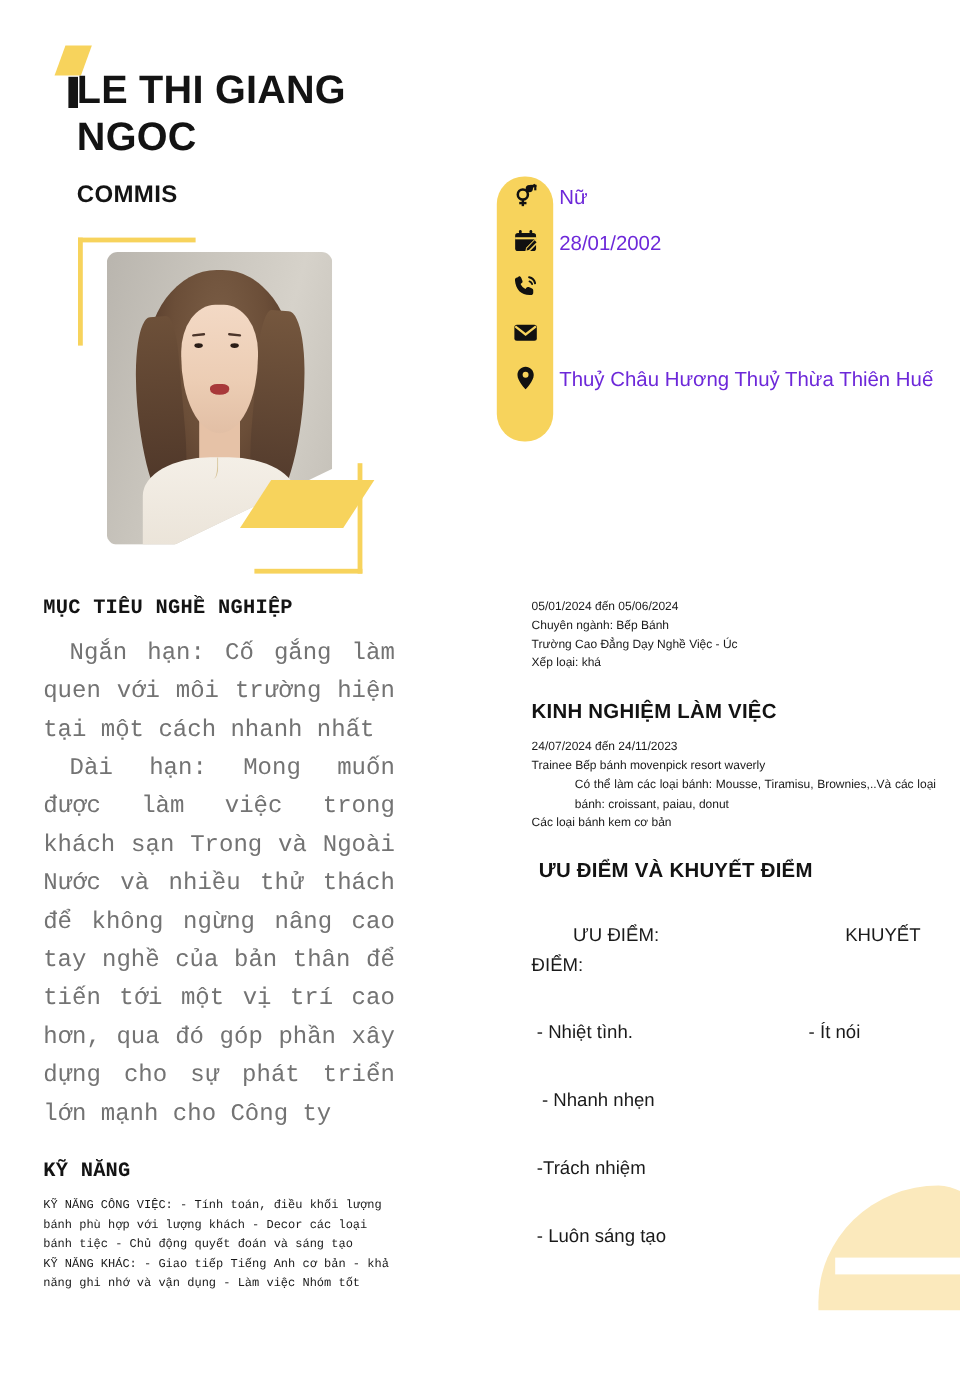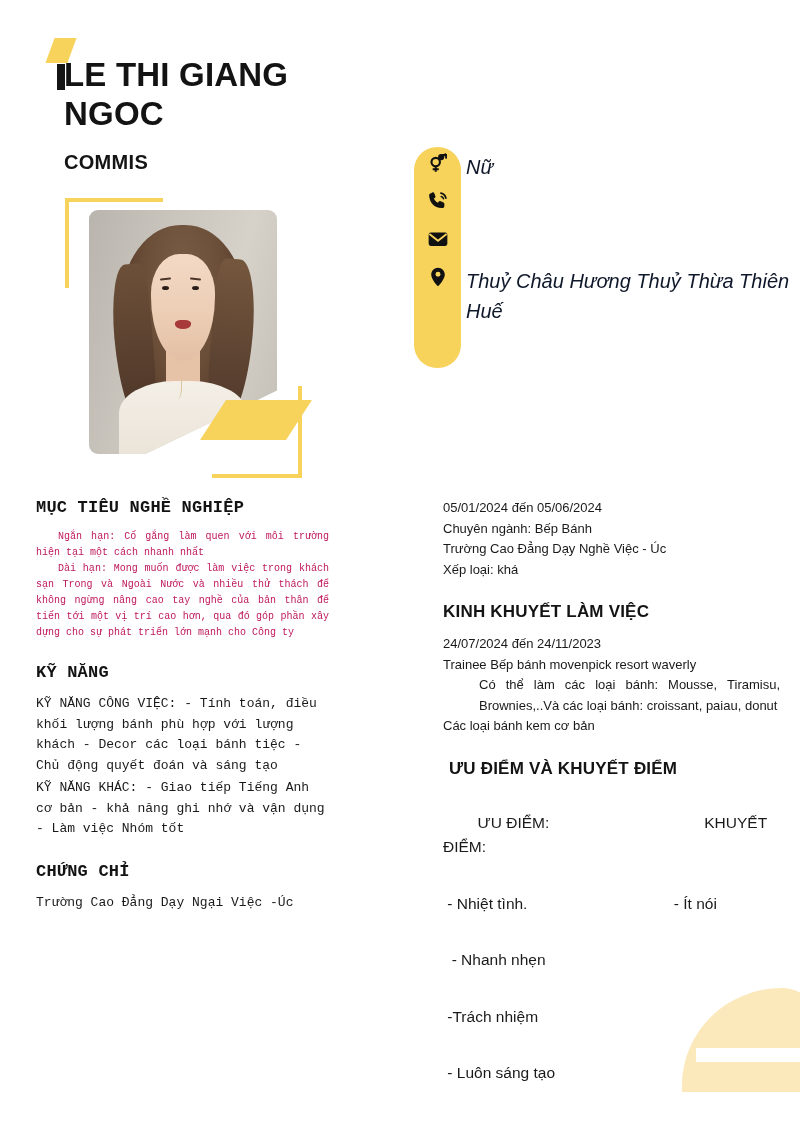--- a/index.html
+++ b/index.html
@@ -202,27 +202,26 @@
   .c-icon {
     width: 47px;
     flex: 0 0 47px;
     display: flex;
     align-items: flex-start;
     justify-content: center;
     padding-top: 5px;
   }
   .c-icon svg { display: block; }
   .c-val {
-    font-size: 20px;
+    font-size: 17px;
     line-height: 1.5;
-    color: #0f172a;
+    color: #6d28d9;
     padding-top: 5px;
     padding-left: 5px;
     white-space: pre-line;
-    font-style: italic;
   }
   .c-val.redacted { min-height: 18px; }
 
   
   .col-left {
     position: absolute;
     left: 36px;
     top: 498px;
     width: 293px;
     font-family: Liberation Mono, monospace;
@@ -238,32 +237,32 @@
     font-size: 17px;
     font-weight: bold;
     letter-spacing: 0.2px;
     color: #131313;
     margin-bottom: 12px;
   }
   .sec-title.indent { padding-left: 6px; }
   .sec { margin-bottom: 22px; }
 
   .body-text {
-    font-size: 10px;
+    font-size: 20px;
     line-height: 1.6;
-    color: #be185d;
+    color: #737373;
   }
   .body-text.justify { text-align: justify; }
   .body-text p { margin: 0; }
   .body-text p + p { margin-top: 0px; }
   .indent-first { text-indent: 22px; }
 
   .para-gap { margin-top: 2px; }
 
-  .line { font-size: 13px; line-height: 1.58; color: #1a1a1a; }
+  .line { font-size: 10px; line-height: 1.58; color: #1a1a1a; }
   .line.justify { text-align: justify; margin-left: 36px; }
 
   
   .sw { font-size: 15.5px; line-height: 1.58; color: #1a1a1a; }
   .sw .row { white-space: pre-wrap; margin-top: 32px; }
 
   
   .blob {
     position: absolute;
     right: 0;
@@ -335,20 +334,33 @@
           <rect x="6.2" y="17.7" width="6.6" height="2.2"></rect>
           <circle cx="15.4" cy="5.6" r="3.3" fill="#111"></circle>
           <rect x="16.2" y="2.2" width="5.6" height="2" transform="rotate(0 16.2 2.2)"></rect>
           <rect x="19.8" y="2.2" width="2" height="5"></rect>
           <rect x="14.6" y="6.4" width="7.4" height="2" transform="rotate(-45 14.6 6.4)"></rect>
         </svg>
       </div>
       <div class="c-val">Nữ</div>
     </div>
 
+    <div class="c-row">
+      <div class="c-icon">
+        <svg width="22" height="22" viewBox="0 0 24 24">
+          <rect x="2.5" y="4.5" width="19" height="16.5" rx="2.6" fill="#111"></rect>
+          <rect x="6" y="1.8" width="2.4" height="4.4" rx="1.2" fill="#111"></rect>
+          <rect x="15.6" y="1.8" width="2.4" height="4.4" rx="1.2" fill="#111"></rect>
+          <rect x="2.5" y="8.4" width="19" height="1.9" fill="#f7d35c"></rect>
+          <path d="M20.6 10.4 L23.2 13 L15.4 20.8 L12.2 21.4 L12.9 18.2 Z" fill="#f7d35c" stroke="#f7d35c" stroke-width="1"></path>
+          <path d="M20.2 11.2 L22 13 L15 20 L12.9 20.5 L13.4 18.3 Z" fill="#111"></path>
+        </svg>
+      </div>
+      <div class="c-val">28/01/2002</div>
+    </div>
 
     <div class="c-row">
       <div class="c-icon">
         <svg width="22" height="22" viewBox="0 0 24 24">
           <path d="M6.1 2.4c1 0 1.6.5 2 1.5l1 2.6c.35.9.1 1.6-.65 2.15l-1 .75c.9 2 2.5 3.6 4.5 4.5l.75-1c.55-.75 1.25-1 2.15-.65l2.6 1c1 .4 1.5 1 1.5 2v2.1c0 1.4-1.05 2.3-2.5 2.2C8.2 19.9 3.1 14.8 2.3 6.1 2.2 4.6 3.1 3.5 4.5 3.5z" fill="#111"></path>
           <path d="M15.2 3.4a7 7 0 0 1 5.4 5.4" fill="none" stroke="#111" stroke-width="1.9" stroke-linecap="round"></path>
           <path d="M15.6 7.1a3.6 3.6 0 0 1 2.3 2.3" fill="none" stroke="#111" stroke-width="1.8" stroke-linecap="round"></path>
         </svg>
       </div>
       <div class="c-val redacted"></div>
@@ -402,21 +414,21 @@
   <div class="col-right">
 
     <div class="sec">
       <div class="line">05/01/2024 đến 05/06/2024</div>
       <div class="line">Chuyên ngành: Bếp Bánh</div>
       <div class="line">Trường Cao Đẳng Dạy Nghề Việc - Úc</div>
       <div class="line">Xếp loại: khá</div>
     </div>
 
     <div class="sec">
-      <div class="sec-title">KINH KHUYẾT LÀM VIỆC</div>
+      <div class="sec-title">KINH NGHIỆM LÀM VIỆC</div>
       <div class="line">24/07/2024 đến 24/11/2023</div>
       <div class="line">Trainee Bếp bánh movenpick resort waverly</div>
       <div class="line justify">Có thể làm các loại bánh: Mousse, Tiramisu, Brownies,..Và các loại bánh: croissant, paiau, donut</div>
       <div class="line">Các loại bánh kem cơ bản</div>
     </div>
 
     <div class="sec">
       <div class="sec-title indent">ƯU ĐIỂM VÀ KHUYẾT ĐIỂM</div>
       <div class="sw">
         <div class="row">        ƯU ĐIỂM:                                    KHUYẾT ĐIỂM:</div>

